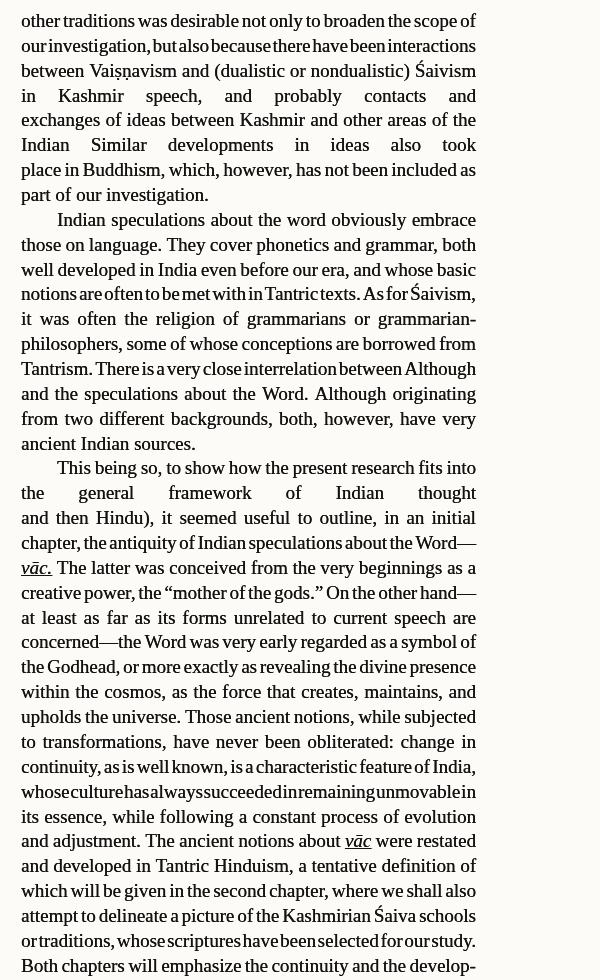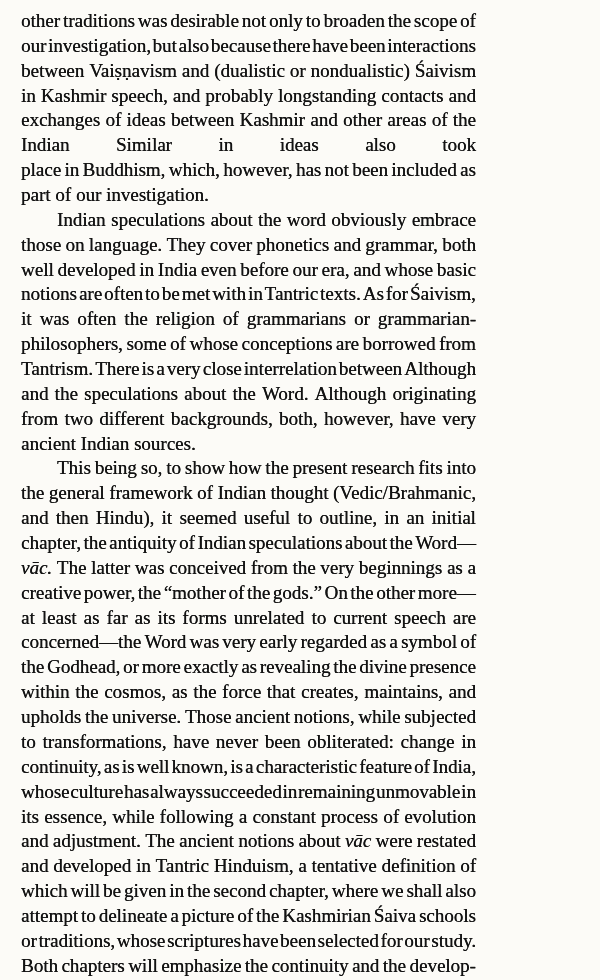--- a/index.html
+++ b/index.html
@@ -35,20 +35,21 @@
   }
   .line.indent {
     padding-left: 36px;
   }
   .w {
     flex: 0 0 auto;
     white-space: pre;
   }
   .it {
     font-style: italic;
+    text-decoration: underline;
   }
 </style>
 </head>
 <body style="background: rgb(252, 251, 247);">
 
 <div class="page" style="color: rgb(19, 19, 19);">
     <div class="paragraph">
       <div class="line just">
         <span class="w">other</span> 
         <span class="w">traditions</span> 
@@ -81,39 +82,39 @@
         <span class="w">or</span> 
         <span class="w">nondualistic)</span> 
         <span class="w">Śaivism</span> 
       </div>
       <div class="line just">
         <span class="w">in</span> 
         <span class="w">Kashmir</span> 
         <span class="w">speech,</span> 
         <span class="w">and</span> 
         <span class="w">probably</span> 
-        <span class="w">longstanding</span> 
         <span class="w">contacts</span> 
         <span class="w">and</span> 
       </div>
       <div class="line just">
         <span class="w">exchanges</span> 
         <span class="w">of</span> 
         <span class="w">ideas</span> 
         <span class="w">between</span> 
         <span class="w">Kashmir</span> 
         <span class="w">and</span> 
         <span class="w">other</span> 
         <span class="w">areas</span> 
         <span class="w">of</span> 
         <span class="w">the</span> 
       </div>
       <div class="line just">
         <span class="w">Indian</span> 
         <span class="w">Similar</span> 
+        <span class="w">developments</span> 
         <span class="w">in</span> 
         <span class="w">ideas</span> 
         <span class="w">also</span> 
         <span class="w">took</span> 
       </div>
       <div class="line just">
         <span class="w">place</span> 
         <span class="w">in</span> 
         <span class="w">Buddhism,</span> 
         <span class="w">which,</span> 
@@ -243,21 +244,20 @@
         <span class="w">fits</span> 
         <span class="w">into</span> 
       </div>
       <div class="line just">
         <span class="w">the</span> 
         <span class="w">general</span> 
         <span class="w">framework</span> 
         <span class="w">of</span> 
         <span class="w">Indian</span> 
         <span class="w">thought</span> 
-        <span class="w">(Vedic/Brahmanic,</span> 
       </div>
       <div class="line just">
         <span class="w">and</span> 
         <span class="w">then</span> 
         <span class="w">Hindu),</span> 
         <span class="w">it</span> 
         <span class="w">seemed</span> 
         <span class="w">useful</span> 
         <span class="w">to</span> 
         <span class="w">outline,</span> 
@@ -293,21 +293,21 @@
         <span class="w">creative</span> 
         <span class="w">power,</span> 
         <span class="w">the</span> 
         <span class="w">“mother</span> 
         <span class="w">of</span> 
         <span class="w">the</span> 
         <span class="w">gods.”</span> 
         <span class="w">On</span> 
         <span class="w">the</span> 
         <span class="w">other</span> 
-        <span class="w">more—</span> 
+        <span class="w">hand—</span> 
       </div>
       <div class="line just">
         <span class="w">at</span> 
         <span class="w">least</span> 
         <span class="w">as</span> 
         <span class="w">far</span> 
         <span class="w">as</span> 
         <span class="w">its</span> 
         <span class="w">forms</span> 
         <span class="w">unrelated</span> 

